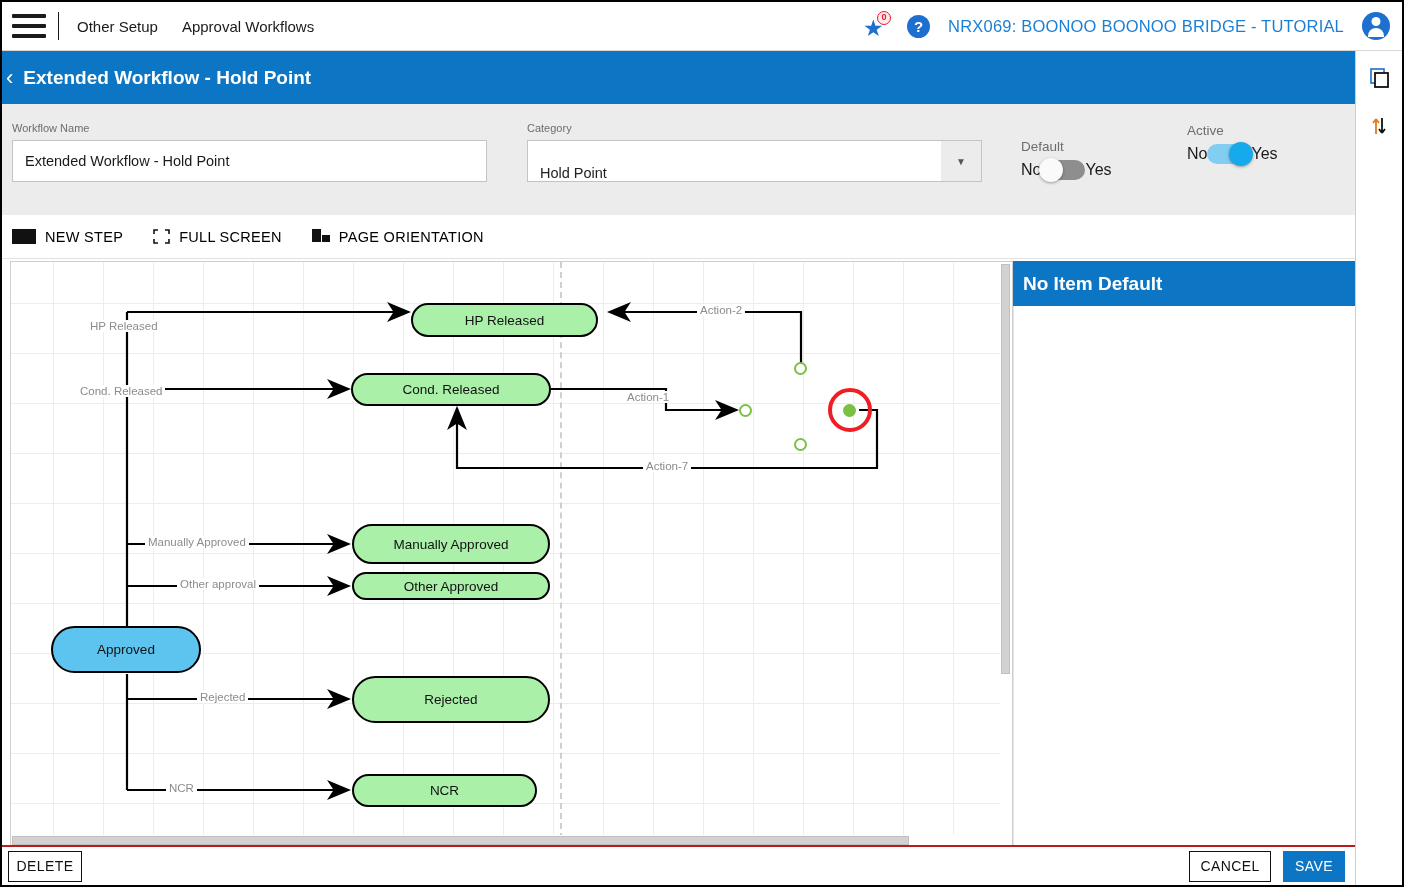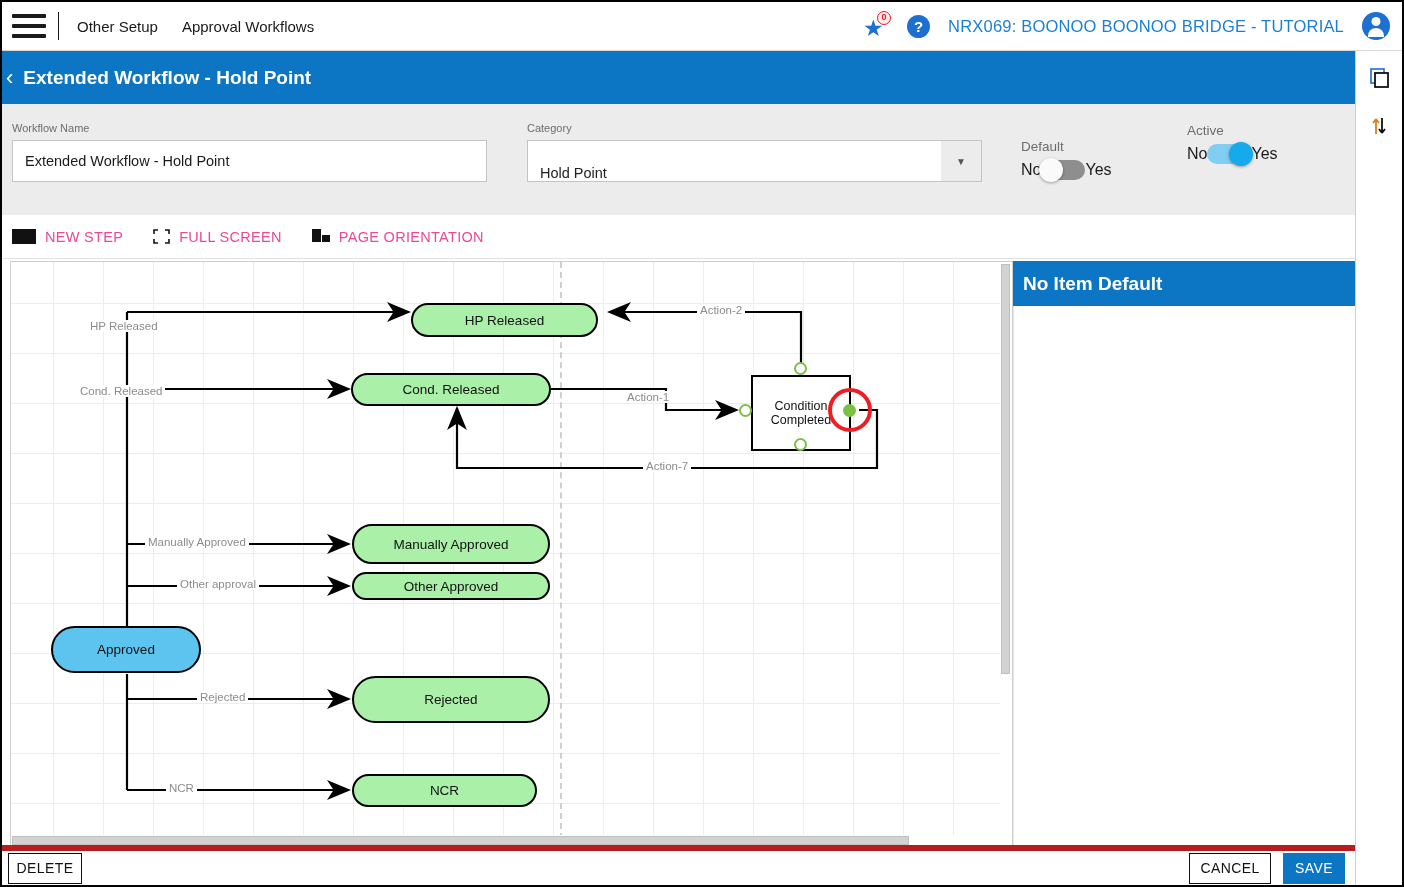--- a/index.html
+++ b/index.html
@@ -65,21 +65,21 @@
   .switch.off{background:#8e8e8e;}
   .switch.on{background:#82cdf2;}
   .knob{position:absolute;top:-2px;width:24px;height:24px;border-radius:50%;
         box-shadow:0 1px 3px rgba(0,0,0,.35);}
   .switch.off .knob{left:-2px;background:#fafafa;}
   .switch.on  .knob{right:-2px;background:#16a9ec;}
 
   
   .toolbar{position:absolute;left:0;top:213px;width:1353px;height:44px;background:#fff;
            display:flex;align-items:center;gap:30px;padding-left:10px;border-bottom:1px solid #e2e2e2;}
-  .tbtn{display:flex;align-items:center;gap:9px;font-size:14.5px;color:#ec4899;cursor:pointer;letter-spacing:.3px;}
+  .tbtn{display:flex;align-items:center;gap:9px;font-size:14.5px;color:#000000;cursor:pointer;letter-spacing:.3px;}
   .ic-newstep{width:24px;height:15px;background:#111;}
   .ic-full{width:17px;height:15px;position:relative;}
   .ic-page{width:18px;height:15px;position:relative;}
 
   
   .canvasbox{position:absolute;left:8px;top:259px;width:1003px;height:587px;background:#fff;
              border:1px solid #cfcfcf;overflow:hidden;}
   .grid{position:absolute;left:0;top:0;width:1003px;height:587px;
         background-image:linear-gradient(to right,#ededed 1px,transparent 1px),
                          linear-gradient(to bottom,#ededed 1px,transparent 1px);
@@ -105,21 +105,21 @@
   .hsb .thumb{position:absolute;top:1px;left:1px;height:9px;width:897px;background:#d2d2d2;border:1px solid #c0c0c0;}
 
   
   .sidepanel{position:absolute;left:1011px;top:259px;width:342px;height:587px;background:#fff;}
   .sp-head{height:45px;background:#0d76c4;color:#fff;display:flex;align-items:center;
            padding-left:10px;font-size:19px;font-weight:bold;}
   .sp-body{height:542px;background:#fff;border-left:1px solid #e6e6e6;}
 
   
   .footer{position:absolute;left:0;bottom:0;width:1353px;height:40px;background:#fff;
-          border-top:6px solid #b91c1c;display:flex;align-items:center;}
+          border-top:2px solid #b91c1c;display:flex;align-items:center;}
   .btn{height:31px;min-width:74px;display:flex;align-items:center;justify-content:center;
        font-size:14px;cursor:pointer;letter-spacing:.4px;}
   .btn.outline{background:#fff;border:1px solid #111;color:#111;}
   .btn.primary{background:#0d76c4;border:1px solid #0d76c4;color:#fff;}
   #delete-btn{margin-left:6px;}
   .foot-right{margin-left:auto;display:flex;gap:12px;padding-right:10px;}
 </style>
 </head>
 <body>
 
@@ -281,24 +281,20 @@
     </div>
     <div class="node ell" style="left:341px;top:310px;width:198px;height:28px;">
       <span>Other Approved</span>
     </div>
     <div class="node ell" style="left:341px;top:414px;width:198px;height:47px;">
       <span>Rejected</span>
     </div>
     <div class="node ell" style="left:341px;top:512px;width:185px;height:33px;">
       <span>NCR</span>
     </div>
-    <div class="node rect" style="left:740px;top:113px;width:100px;height:76px;">
-      <span>Condition</span>
-      <span>Completed</span>
-    </div>
 
     <div class="port" style="left:783px;top:100px;"></div>
     <div class="port" style="left:728px;top:142px;"></div>
     <div class="port" style="left:783px;top:176px;"></div>
     <div class="redring" style="left:817px;top:126px;"></div>
     <div class="port filled" style="left:832px;top:142px;"></div>
 
     <div class="edgelabel" style="left:76px;top:58px;">HP Released</div>
     <div class="edgelabel" style="left:66px;top:123px;">Cond. Released</div>
     <div class="edgelabel" style="left:134px;top:274px;">Manually Approved</div>

